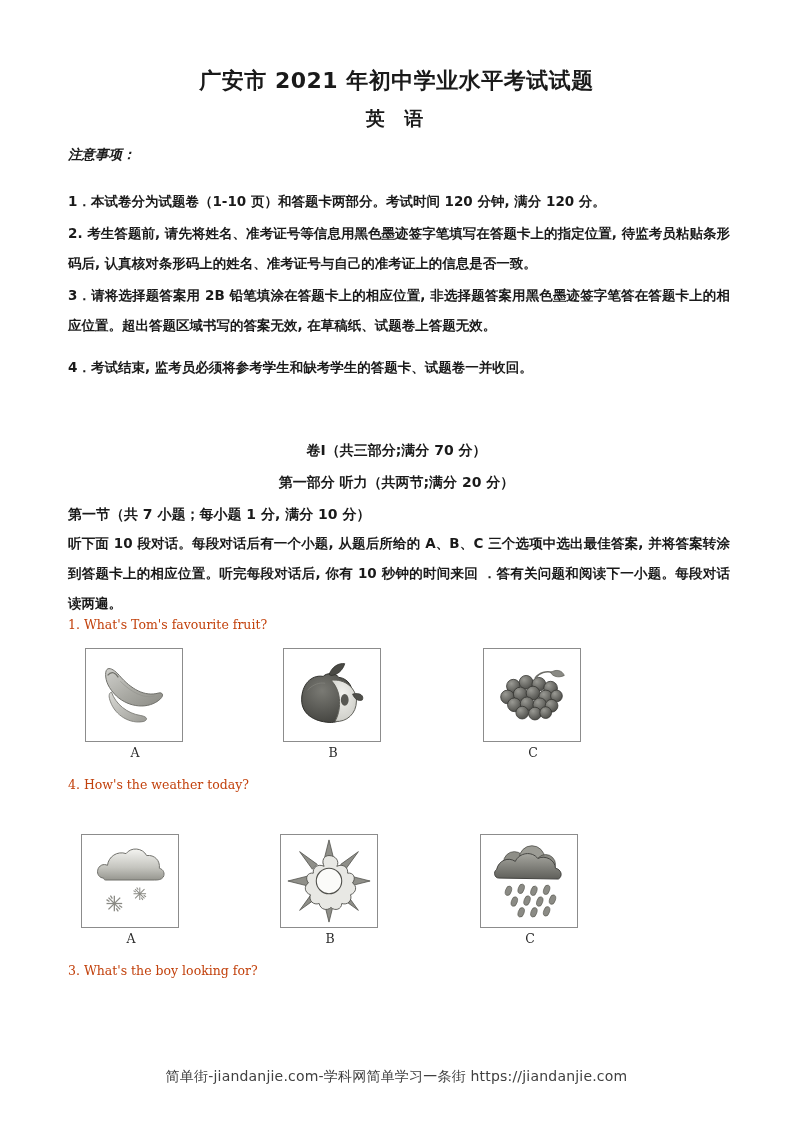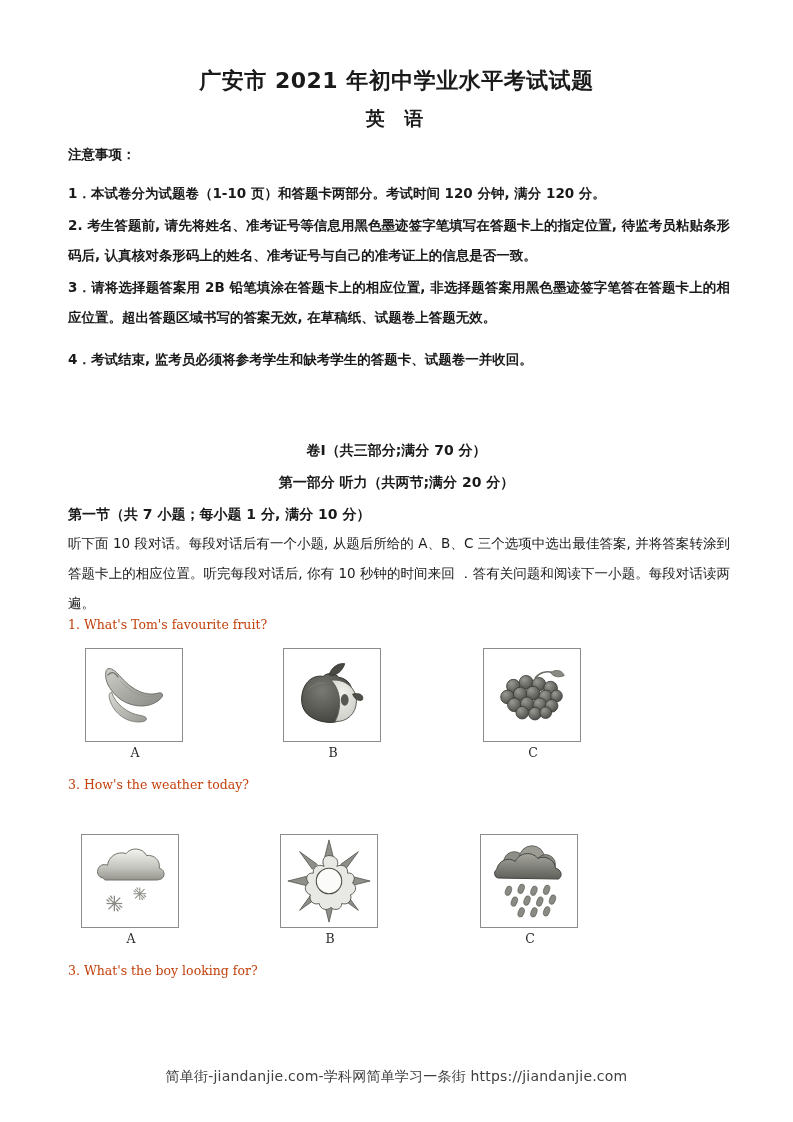--- a/index.html
+++ b/index.html
@@ -52,21 +52,22 @@
   .notes {
     position: absolute;
     left: 68px;
     top: 146px;
     width: 662px;
   }
   .notes-head {
     font-size: 13.5px;
     font-weight: bold;
     font-family: "DejaVu Sans", "Liberation Sans", sans-serif;
-    margin-bottom: 14px;
+    margin-bottom: 22px;
+    font-style: italic;
   }
   .note-item {
     font-size: 13.5px;
     font-weight: bold;
     font-family: "DejaVu Sans", "Liberation Sans", sans-serif;
     line-height: 30px;
     text-align: justify;
     margin-bottom: 2px;
   }
   .note-item.gap-before {
@@ -95,21 +96,21 @@
     font-family: "DejaVu Sans", "Liberation Sans", sans-serif;
   }
 
   
   .directions {
     position: absolute;
     left: 68px;
     top: 528px;
     width: 662px;
     font-size: 13.5px;
-    font-weight: normal;
+    font-weight: bold;
     font-family: "DejaVu Sans", "Liberation Sans", sans-serif;
     line-height: 30px;
     text-align: justify;
   }
 
   
   .question-text {
     position: absolute;
     left: 68px;
     font-size: 12.5px;
@@ -272,21 +273,21 @@
             <circle cx="63" cy="65" r="6"></circle>
           </g>
           <path d="M52 30 C56 24 64 22 70 24" fill="none" stroke="#6b6b66" stroke-width="1.4"></path>
           <path d="M68 24 C74 20 80 22 82 27 C76 30 70 28 68 24 Z" fill="#8a8a84" stroke="#57574f" stroke-width="0.7"></path>
         </svg>
       </div>
       <div class="option-label">C</div>
     </div>
   </div>
 
-  <div class="question-text" id="q2-text">3. How's the weather today?</div>
+  <div class="question-text" id="q2-text">4. How's the weather today?</div>
 
   <div class="option-row" id="row-q2">
 
     <div class="option" style="left:81px;">
       <div class="option-box">
         <svg class="option-art" viewBox="0 0 98 94">
           <defs>
             <linearGradient id="cloudA" x1="0" y1="0" x2="0" y2="1">
               <stop offset="0%" stop-color="#f4f4f1"></stop>
               <stop offset="60%" stop-color="#c4c4be"></stop>

